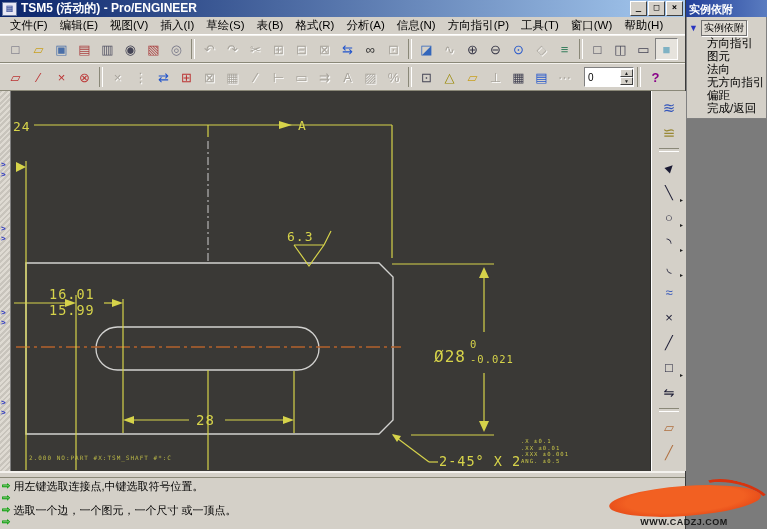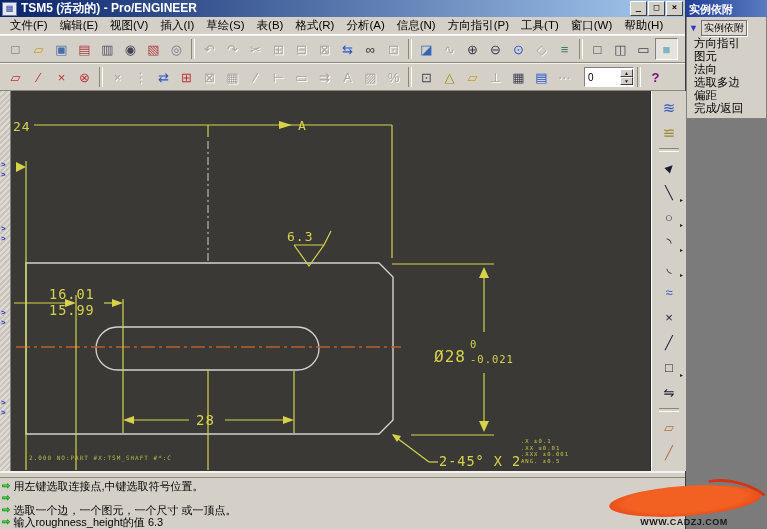--- a/index.html
+++ b/index.html
@@ -48,21 +48,21 @@
   .marrow{color:var(--message_green,#00a000);font-size:10px;font-weight:bold;margin-right:3px;line-height:10px;}
   .mtext{font-size:11px;color:#000;text-align:right;}
   
   #mm{position:absolute;left:686px;top:0;width:81px;}
   .mm-head{height:17px;background:linear-gradient(90deg,#23409a,#5a7cc0);color:#fff;font-size:11px;font-weight:bold;
            padding:2px 3px 0 3px;box-sizing:border-box;}
   .mm-body{background:#d4d0c8;border:1px solid #808080;border-top:none;padding:2px 0 3px 0;}
   .mm-group{display:flex;align-items:center;height:18px;padding:0 2px;}
   .mm-tri{color:#2a35c0;font-size:9px;margin-right:3px;}
   .mm-group-label{border:1px solid #707070;background:#dedad2;font-size:10px;padding:0 2px;box-shadow:1px 1px 0 #fff;}
-  .mm-item{font-size:11.5px;height:13px;line-height:13px;padding-left:7px;color:#000;}
+  .mm-item{font-size:11.5px;height:13px;line-height:13px;padding-left:20px;color:#000;}
   .mm-item.bold{font-weight:normal;}
   
   #wm{position:absolute;left:604px;top:484px;width:163px;height:45px;pointer-events:none;}
   .wm-brush{position:absolute;left:5px;top:2px;width:152px;height:30px;border-radius:50%;transform:rotate(-4deg);
             background:radial-gradient(ellipse at 50% 45%, #f26022 55%, #d8330e 100%);}
   .wm-swoosh{position:absolute;right:-4px;top:-3px;width:66px;height:24px;border:3px solid transparent;
              border-top-color:#d8330e;border-radius:50%;transform:rotate(14deg);}
   .wm-title{position:absolute;left:0;top:3px;width:160px;text-align:center;font-size:22px;font-weight:bold;
             font-style:italic;color:#0c0c0c;letter-spacing:1px;line-height:26px;}
   .wm-url{position:absolute;left:0;top:33px;width:160px;text-align:center;font-size:9px;font-weight:bold;
@@ -432,42 +432,41 @@
           </div>
           <div class="msg">
             <span class="marrow">⇨</span>
           </div>
           <div class="msg">
             <span class="marrow">⇨</span>
             <span class="mtext">选取一个边，一个图元，一个尺寸 或一顶点。</span>
           </div>
           <div class="msg">
             <span class="marrow">⇨</span>
-            <span class="mtext">输入roughness_height的值  6.3</span>
           </div>
           <div class="msg">
             <span class="mtext">选取一个边，一个图元，一个尺寸 或一顶点。</span>
           </div>
         </div>
     </div>
 
   </div>
 
   <div id="mm">
     <div class="mm-head">实例依附</div>
     <div class="mm-body">
       <div class="mm-group">
         <span class="mm-tri">▼</span>
         <span class="mm-group-label">实例依附</span>
       </div>
       <div>
           <div class="mm-item">方向指引</div>
           <div class="mm-item">图元</div>
           <div class="mm-item">法向</div>
-          <div class="mm-item">选取多边</div>
+          <div class="mm-item">无方向指引</div>
           <div class="mm-item">偏距</div>
           <div class="mm-item bold">完成/返回</div>
         </div>
     </div>
   </div>
 
   <div id="wm">
     <div class="wm-swoosh"></div>
     <div class="wm-brush"></div>
     <div class="wm-url">WWW.CADZJ.COM</div>

